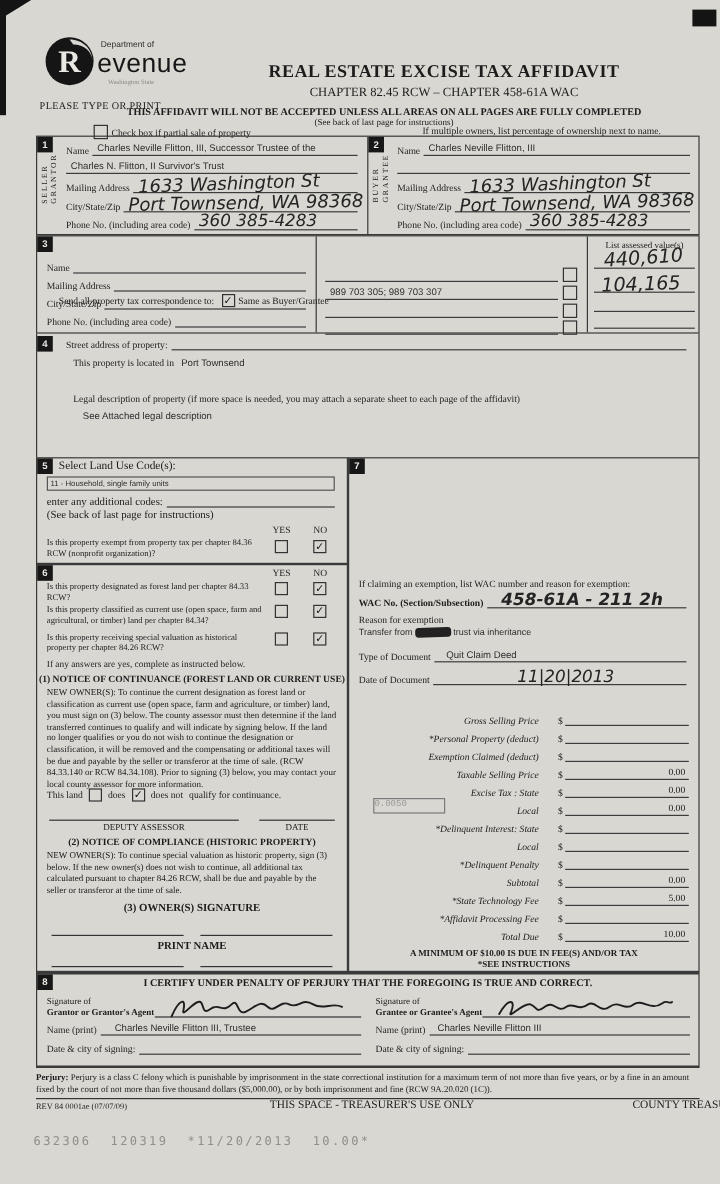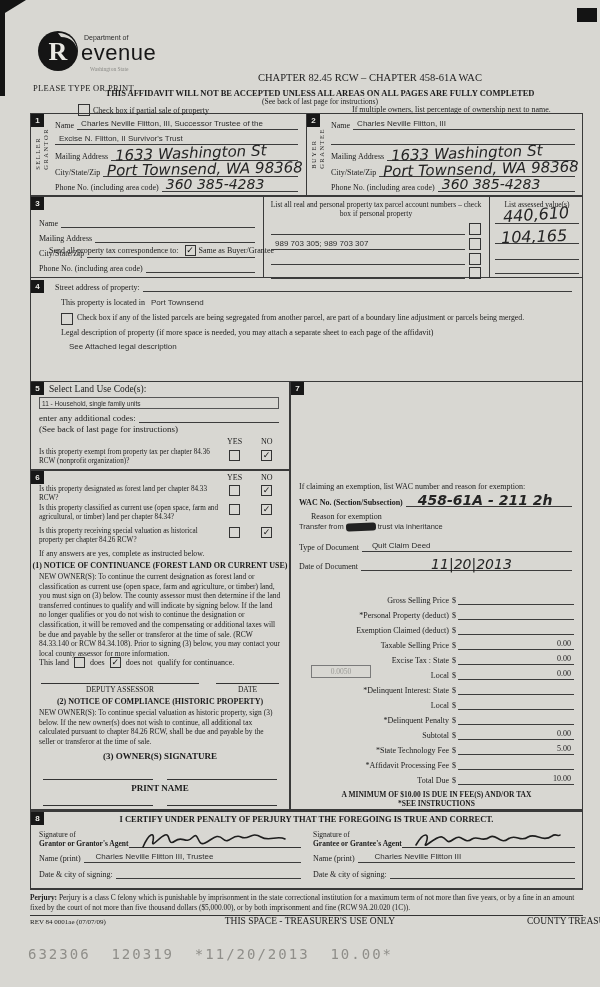--- a/index.html
+++ b/index.html
@@ -64,41 +64,41 @@
   .s7 { left:290px; top:381px; width:293px; height:429px; }
   .s8 { left:30px; top:810px; width:553px; height:80px; border-width:2px 1px 2px 1px; }
 
   .q { position:absolute; font-size:7.2px; line-height:9px; }
   .yn { position:absolute; font-size:8px; font-weight:normal; }
   .center-b { position:absolute; text-align:center; font-weight:bold; }
   .para { position:absolute; font-size:7.5px; line-height:9.6px; text-align:left; }
 
   .fees { position:absolute; left:0; right:0; top:208px; }
   .fee-row { display:flex; align-items:flex-end; height:15px; margin:0 8px; position:relative; }
-  .fee-label { width:150px; text-align:right; padding-right:3px; font-size:8px; white-space:nowrap; }
+  .fee-label { width:150px; text-align:right; padding-right:16px; font-size:8px; white-space:nowrap;font-style:italic; }
   .fee-cur { font-size:8px; padding-right:2px; }
   .fee-line { flex:1; border-bottom:1px solid #3c3c3c; height:10px; position:relative; }
   .fee-val { position:absolute; right:3px; bottom:1px; font-size:8px; }
   .rate-box { position:absolute; left:12px; bottom:2px; width:58px; height:11px; border:1px solid #7a7a7a;
-              color:#9a9a96; font-size:7.5px; text-align:center; line-height:11px; }
+              color:#9a9a96; font-size:7.5px; line-height:11px;font-family:Liberation Mono, monospace; }
 
   .sig-col { position:absolute; top:13px; width:262px; }
   .sig-label { font-size:7.5px; line-height:9px; }
   .sig-label b { font-size:7.5px; }
   .sigline { border-bottom:1px solid #333; height:22px; position:relative; flex:1; }
   .scrawl { position:absolute; left:10px; bottom:-6px; }
 
   .perjury { position:absolute; left:30px; top:893px; width:553px; font-size:7.4px; line-height:9.6px;
              border-bottom:1px solid #333; padding-bottom:3px; }
   .footer-row { position:absolute; left:30px; top:916px; width:570px; height:14px; }
   .rev-code { position:absolute; left:0; top:2px; font-size:7px; }
   .treas { position:absolute; left:130px; width:300px; text-align:center; top:0; font-size:9.5px; }
   .county { position:absolute; left:497px; top:0; font-size:9.5px; white-space:nowrap; }
   .stamp { position:absolute; left:28px; top:946px; font-family:"DejaVu Sans Mono",monospace;
-           font-size:14px; letter-spacing:2px; color:#8f8e89; white-space:pre; }
+           font-size:10px; letter-spacing:2px; color:#8f8e89; white-space:pre; }
 
   .redact { display:inline-block; width:30px; height:8px; background:#222; border-radius:3px;
             vertical-align:middle; transform:rotate(-2deg); margin:0 2px; }
   .input-box { position:absolute; border:1px solid #555; box-sizing:border-box; }
 </style>
 </head>
 <body>
 
 <div class="page">
   <div class="art-tl"></div>
@@ -109,20 +109,21 @@
     <svg width="46" height="46" viewBox="0 0 46 46">
       <circle cx="22" cy="23" r="20" fill="#151515"></circle>
       <path d="M22 5 C33 5 41 13 41 23 C41 15 34 9 25 9 Z" fill="#d8d7d2"></path>
       <text x="22" y="32" text-anchor="middle" font-family="Liberation Serif, serif" font-weight="bold" font-size="26" fill="#e9e8e3">R</text>
     </svg>
     <span class="dept">Department of</span>
     <span class="rev">evenue</span>
     <span class="wa">Washington State</span>
   </div>
   <div class="please">PLEASE TYPE OR PRINT</div>
+  <div class="title">REAL ESTATE EXCISE TAX AFFIDAVIT</div>
   <div class="subtitle">CHAPTER 82.45 RCW – CHAPTER 458-61A WAC</div>
   <div class="warning">THIS AFFIDAVIT WILL NOT BE ACCEPTED UNLESS ALL AREAS ON ALL PAGES ARE FULLY COMPLETED</div>
   <div class="seeback-top">(See back of last page for instructions)</div>
   <div class="partial">
     <span class="cb big"></span>
     <span>Check box if partial sale of property</span>
   </div>
   <div class="multi-owners">If multiple owners, list percentage of ownership next to name.</div>
 
   <div class="bx party-wrap">
@@ -135,21 +136,21 @@
         <span class="vlabel">GRANTOR</span>
       </div>
       <div class="frow" style="left:24px;right:8px;top:4px;">
         <span class="flabel">Name</span>
         <span class="fline">
           <span class="on-line typed">Charles Neville Flitton, III, Successor Trustee of the</span>
         </span>
       </div>
       <div class="frow" style="left:24px;right:8px;top:19px;">
         <span class="fline">
-          <span class="on-line typed">Excise N. Flitton, II Survivor's Trust</span>
+          <span class="on-line typed">Charles N. Flitton, II Survivor's Trust</span>
         </span>
       </div>
       <div class="frow" style="left:24px;right:8px;top:35px;">
         <span class="flabel">Mailing Address</span>
         <span class="fline">
           <span class="on-line hand" style="font-size:15px;bottom:-2px;transform:rotate(-2deg);">1633 Washington St</span>
         </span>
       </div>
       <div class="frow" style="left:24px;right:8px;top:51px;">
         <span class="flabel">City/State/Zip</span>
@@ -221,21 +222,20 @@
     </div>
     <div class="frow" style="left:8px;width:216px;top:49px;">
       <span class="flabel">City/State/Zip</span>
       <span class="fline"></span>
     </div>
     <div class="frow" style="left:8px;width:216px;top:64px;">
       <span class="flabel">Phone No. (including area code)</span>
       <span class="fline"></span>
     </div>
 
-    <div class="small-hdr" style="position:absolute;left:238px;width:214px;top:3px;">List all real and personal property tax parcel account numbers – check box if personal property</div>
     <div class="frow" style="left:240px;width:210px;top:26px;align-items:center;gap:4px;">
       <span class="fline"></span>
       <span class="cb big"></span>
     </div>
     <div class="frow" style="left:240px;width:210px;top:41px;align-items:center;gap:4px;">
       <span class="fline">
         <span class="on-line typed">989 703 305; 989 703 307</span>
       </span>
       <span class="cb big"></span>
     </div>
@@ -260,24 +260,20 @@
   <div class="s4">
     <div class="badge" style="left:0;top:2px;">4</div>
     <div class="frow" style="left:24px;right:10px;top:2px;">
       <span class="flabel">Street address of property:</span>
       <span class="fline"></span>
     </div>
     <div style="position:absolute;left:30px;top:20px;font-size:8px;">
       <span>This property is located in</span>
       <span class="typed" style="margin-left:4px;">Port Townsend</span>
     </div>
-    <div style="position:absolute;left:30px;right:10px;top:35px;font-size:7.8px;display:flex;align-items:flex-start;gap:4px;">
-      <span class="cb big"></span>
-      <span>Check box if any of the listed parcels are being segregated from another parcel, are part of a boundary line adjustment or parcels being merged.</span>
-    </div>
     <div style="position:absolute;left:30px;right:10px;top:50px;font-size:8px;">Legal description of property (if more space is needed, you may attach a separate sheet to each page of the affidavit)</div>
     <div class="typed" style="position:absolute;left:38px;top:64px;">See Attached legal description</div>
   </div>
 
   <div class="bx s5">
     <div class="badge" style="left:0;top:0;">5</div>
     <div style="position:absolute;left:18px;top:2px;font-size:9.5px;">Select Land Use Code(s):</div>
     <div class="input-box" style="left:8px;top:15px;width:240px;height:12px;">
       <span class="typed" style="font-size:6.5px;position:absolute;left:2px;top:2px;">11 - Household, single family units</span>
     </div>
@@ -342,21 +338,21 @@
   <div class="bx s7">
     <div class="badge" style="left:0;top:0;">7</div>
 
     <div style="position:absolute;left:8px;top:100px;font-size:8px;">If claiming an exemption, list WAC number and reason for exemption:</div>
     <div class="frow" style="left:8px;right:10px;top:110px;font-weight:bold;">
       <span class="flabel">WAC No. (Section/Subsection)</span>
       <span class="fline" style="height:14px;">
         <span class="on-line hand" style="font-size:14px;bottom:-2px;left:12px;">458-61A - 211 2h</span>
       </span>
     </div>
-    <div style="position:absolute;left:20px;top:130px;font-size:8px;">Reason for exemption</div>
+    <div style="position:absolute;left:8px;top:130px;font-size:8px;">Reason for exemption</div>
     <div style="position:absolute;left:8px;top:140px;font-size:7.5px;" class="typed">
       <span>Transfer from</span><span class="redact"></span><span>trust via inheritance</span>
     </div>
 
     <div class="frow" style="left:8px;right:10px;top:158px;">
       <span class="flabel">Type of Document</span>
       <span class="fline">
         <span class="on-line typed" style="left:10px;">Quit Claim Deed</span>
       </span>
     </div>
@@ -502,21 +498,21 @@
         </span>
         <span class="sigline">
           <svg class="scrawl" width="150" height="26" viewBox="0 0 150 26">
             <path d="M4 18 C12 4 18 6 14 16 C10 24 24 8 30 10 C36 12 34 18 42 12 C50 6 52 18 60 12 C66 8 70 16 78 10 C84 6 88 18 96 12 C104 6 108 16 116 10 C124 5 130 16 140 9 C144 6 146 10 148 8" stroke="#1e1e1e" stroke-width="1.6" fill="none" stroke-linecap="round"></path>
           </svg>
         </span>
       </div>
       <div class="frow" style="position:static;margin-top:3px;display:flex;">
         <span class="flabel">Name (print)</span>
         <span class="fline">
-          <span class="on-line typed" style="left:17px;">Charles Neville Flitton III</span>
+          <span class="on-line typed" style="left:7px;">Charles Neville Flitton III</span>
         </span>
       </div>
       <div class="frow" style="position:static;margin-top:4px;display:flex;">
         <span class="flabel">Date &amp; city of signing:</span>
         <span class="fline"></span>
       </div>
     </div>
   </div>
 
   <div class="perjury">

